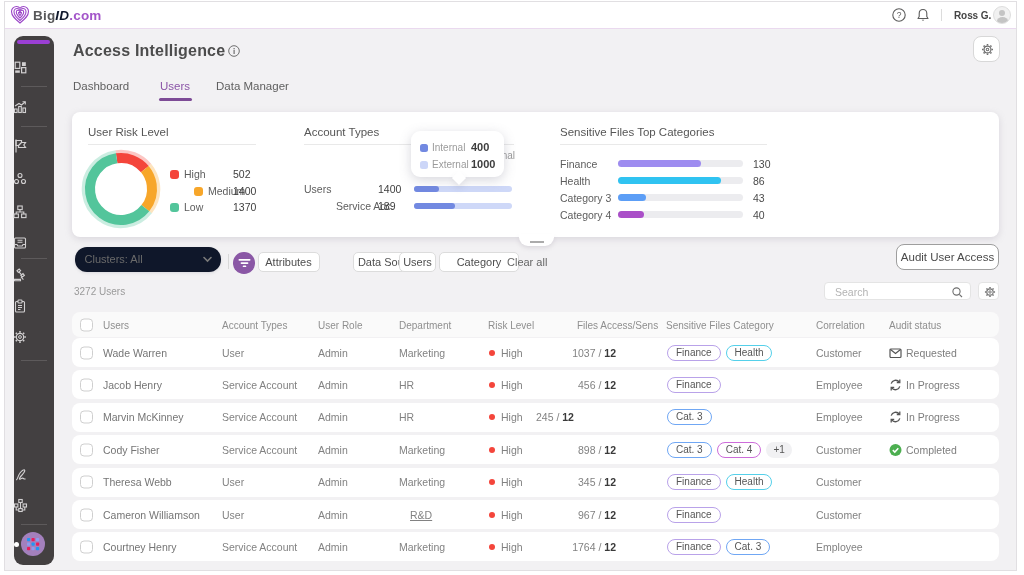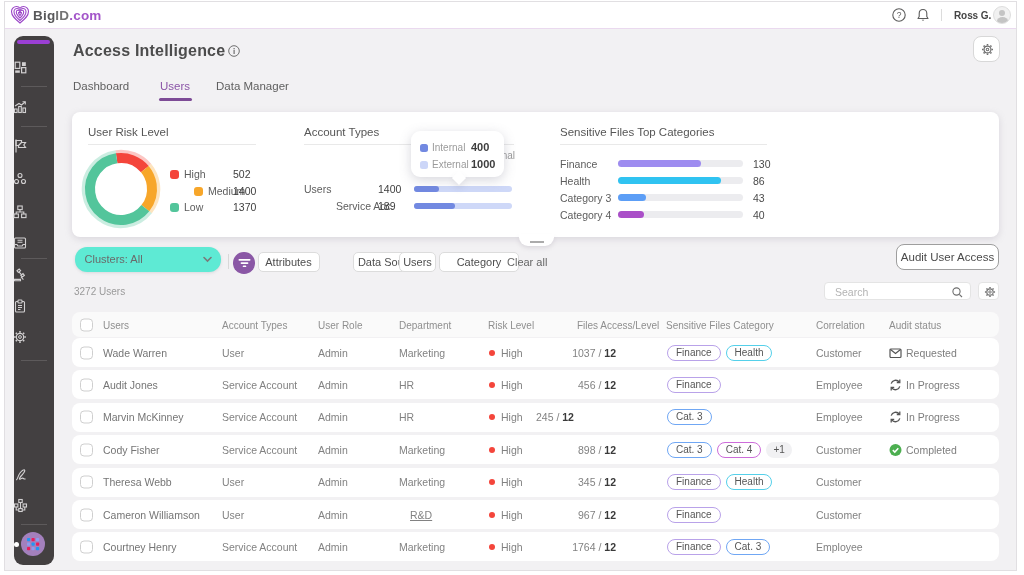--- a/index.html
+++ b/index.html
@@ -41,21 +41,21 @@
 
 <div id="topbar"></div>
 <svg class="abs" style="left:10px;top:5px" width="20" height="20" viewBox="0 0 20 20">
   <g fill="none" stroke="#9b46c8" stroke-width="1.1">
     <path d="M10 18 C5 14,1.5 11,1.5 6.5 C1.5 3.5,4 1.5,6.5 1.5 C8 1.5,9.3 2.2,10 3.3 C10.7 2.2,12 1.5,13.5 1.5 C16 1.5,18.5 3.5,18.5 6.5 C18.5 11,15 14,10 18 Z"></path>
     <path d="M10 15.5 C6.5 12.7,4 10.2,4 6.8 C4 4.8,5.6 3.5,7 3.5 C8.2 3.5,9.4 4.3,10 5.5 C10.6 4.3,11.8 3.5,13 3.5 C14.4 3.5,16 4.8,16 6.8 C16 10.2,13.5 12.7,10 15.5 Z"></path>
     <path d="M10 13 C7.8 11,6.3 9.3,6.3 7 C6.3 5.9,7.2 5.2,8 5.2 C8.9 5.2,9.6 5.8,10 6.8 C10.4 5.8,11.1 5.2,12 5.2 C12.8 5.2,13.7 5.9,13.7 7 C13.7 9.3,12.2 11,10 13 Z"></path>
     <path d="M10 10.5 C9 9.5,8.5 8.6,8.5 7.7 C8.5 7.2,9.2 6.9,10 7.8 C10.8 6.9,11.5 7.2,11.5 7.7 C11.5 8.6,11 9.5,10 10.5 Z"></path>
   </g>
 </svg>
-<div class="abs" style="left:33px;top:8px;font-size:13.5px;font-weight:bold;color:#58585a;letter-spacing:0.2px;">Big<span style="color:#737373;">ID</span><span style="color:#a355c9;">.com</span></div>
+<div class="abs" style="left:33px;top:8px;font-size:13.5px;font-weight:bold;color:#58585a;letter-spacing:0.2px;">Big<span style="color:#0f172a;font-style:italic;">ID</span><span style="color:#a355c9;">.com</span></div>
 
 <svg class="abs" style="left:892px;top:8px" width="14" height="14" viewBox="0 0 14 14">
   <circle cx="7" cy="7" r="6.2" fill="none" stroke="#5c5c5c" stroke-width="1.1"></circle>
   <text x="7" y="10" font-size="8.5" fill="#5c5c5c" text-anchor="middle" font-family="Liberation Sans">?</text>
 </svg>
 <svg class="abs" style="left:916px;top:8px" width="14" height="14" viewBox="0 0 14 14">
   <path d="M7 1.5 C4.6 1.5,3.2 3.3,3.2 5.5 L3.2 8.5 L2 10.5 L12 10.5 L10.8 8.5 L10.8 5.5 C10.8 3.3,9.4 1.5,7 1.5 Z" fill="none" stroke="#5c5c5c" stroke-width="1.1" stroke-linejoin="round"></path>
   <path d="M5.7 11.7 a1.4 1.4 0 0 0 2.6 0" fill="#5c5c5c"></path>
 </svg>
 <div class="abs" style="left:941px;top:9px;width:1px;height:12px;background:#dcdcdc;"></div>
@@ -272,21 +272,21 @@
     <div class="barfill" style="width:22%;background:#5c9ef6;"></div>
   </div>
 <div class="bartrack" style="top:211px;">
     <div class="barfill" style="width:21%;background:#aa4fc8;"></div>
   </div>
 <div class="sval" style="top:158px;">130</div>
 <div class="sval" style="top:175px;">86</div>
 <div class="sval" style="top:192px;">43</div>
 <div class="sval" style="top:209px;">40</div>
 
-<div class="abs" style="left:74.5px;top:247px;width:146px;height:24.5px;background:#5eead4;border-radius:12px;box-shadow:0 1px 3px rgba(160,160,170,0.3);">
+<div class="abs" style="left:74.5px;top:247px;width:146px;height:24.5px;background:#0f172a;border-radius:12px;box-shadow:0 1px 3px rgba(160,160,170,0.3);">
   <div style="position:absolute;left:10px;top:6px;font-size:11px;color:#6a6a6a;">Clusters: All</div>
   <svg style="position:absolute;right:9px;top:9px;" width="9" height="7" viewBox="0 0 9 7">
       <path d="M1 1.5 L4.5 5 L8 1.5" fill="none" stroke="#7a7a7a" stroke-width="1.6" stroke-linecap="round"></path>
     </svg>
 </div>
 <div class="abs" style="left:228px;top:254px;width:1px;height:15px;background:#d8d8d8;"></div>
 <div class="abs" style="left:233px;top:252px;width:21.5px;height:21.5px;border-radius:50%;background:#8a57a5;">
   <svg style="margin:6.5px 0 0 4.5px;" width="13" height="9" viewBox="0 0 13 9">
     <rect x="0.5" y="0" width="12" height="1.7" rx="0.85" fill="#fff"></rect>
     <rect x="2.6" y="3.2" width="7.8" height="1.7" rx="0.85" fill="#fff"></rect>
@@ -325,21 +325,21 @@
   </svg>
 </div>
 
 <div class="thead">
   <div class="cb"></div>
   <div class="hcell" style="left:31px;">Users</div>
   <div class="hcell" style="left:150px;">Account Types</div>
   <div class="hcell" style="left:246px;">User Role</div>
   <div class="hcell" style="left:327px;">Department</div>
   <div class="hcell" style="left:416px;">Risk Level</div>
-  <div class="hcell" style="left:505px;">Files Access/Level</div>
+  <div class="hcell" style="left:505px;">Files Access/Sens</div>
   <div class="hcell" style="left:594px;">Sensitive Files Category</div>
   <div class="hcell" style="left:744px;">Correlation</div>
   <div class="hcell" style="left:817px;">Audit status</div>
 </div>
 
 <div id="rows">
     <div class="trow" style="top:338px">
     <div class="cb"></div>
     <div class="cell" style="left:31px;color:#757575;">Wade Warren</div>
     <div class="cell" style="left:150px;">User</div>
@@ -350,21 +350,21 @@
     <div class="cell" style="left:464px;width:80px;text-align:right;">1037 / <b style="color:#3a3a3a;">12</b></div>
     <div class="cell" style="left:595px;"><span class="pill fin">Finance</span><span class="pill hea">Health</span></div>
     <div class="cell" style="left:744px;">Customer</div>
     <div class="cell" style="left:817px;color:#7e7e7e;"><svg width="13" height="13" viewBox="0 0 13 13" style="display:inline-block;vertical-align:-2.5px;margin-right:4px;">
           <rect x="1" y="2.5" width="11" height="8.5" rx="1" fill="none" stroke="#555" stroke-width="1.2"></rect>
           <path d="M1.5 3 L6.5 7 L11.5 3" fill="none" stroke="#555" stroke-width="1.2"></path>
         </svg>Requested</div>
   </div>
     <div class="trow" style="top:370.4px">
     <div class="cb"></div>
-    <div class="cell" style="left:31px;color:#757575;">Audit Jones</div>
+    <div class="cell" style="left:31px;color:#757575;">Jacob Henry</div>
     <div class="cell" style="left:150px;">Service Account</div>
     <div class="cell" style="left:246px;">Admin</div>
     <div class="cell" style="left:327px;">HR</div>
     <div class="dot-high"></div>
     <div class="cell" style="left:429px;">High</div>
     <div class="cell" style="left:464px;width:80px;text-align:right;">456 / <b style="color:#3a3a3a;">12</b></div>
     <div class="cell" style="left:595px;"><span class="pill fin">Finance</span></div>
     <div class="cell" style="left:744px;">Employee</div>
     <div class="cell" style="left:817px;color:#7e7e7e;"><svg width="13" height="13" viewBox="0 0 13 13" style="display:inline-block;vertical-align:-2.5px;margin-right:4px;">
           <path d="M2.2 5.2 A4.6 4.6 0 0 1 10.3 3.6" fill="none" stroke="#555" stroke-width="1.3"></path>

